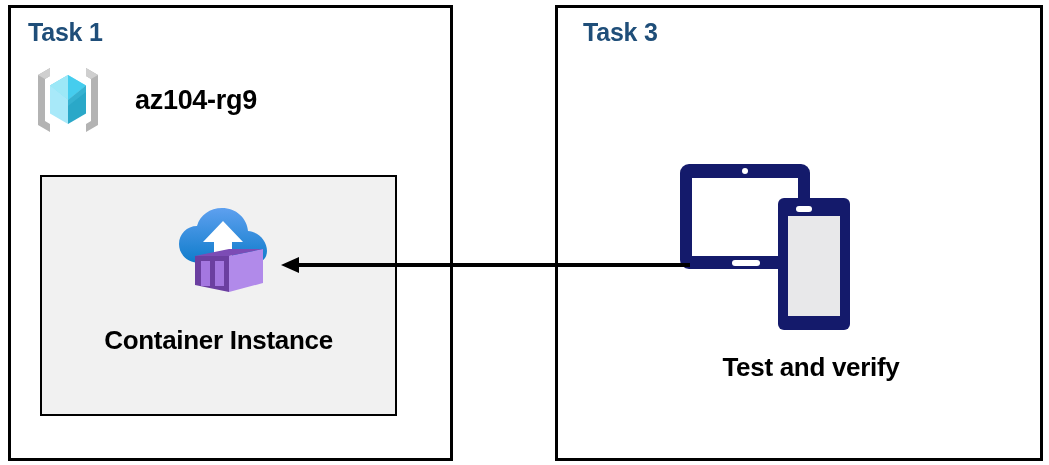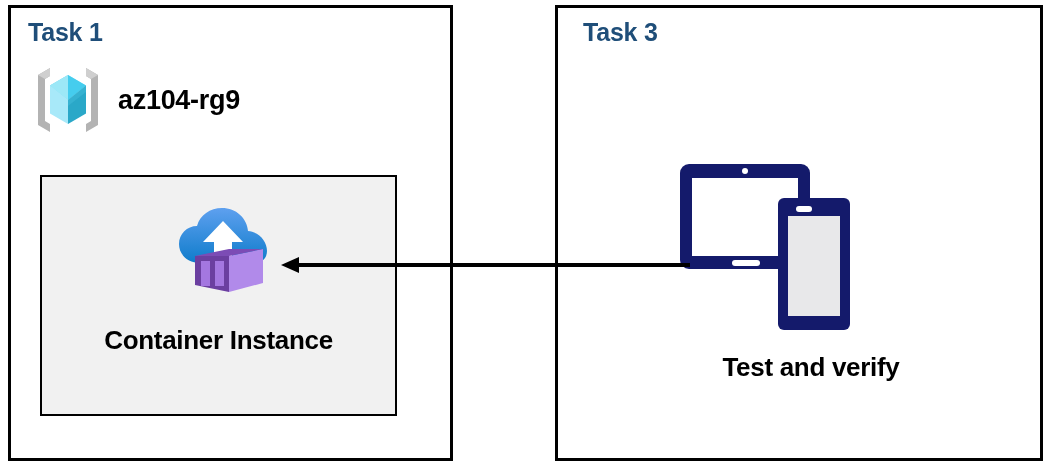--- a/index.html
+++ b/index.html
@@ -43,21 +43,21 @@
   #title-task1 { left: 28px;  top: 18px; }
   #title-task2 { left: 583px; top: 18px; }
 
   
   #rg-row {
     position: absolute;
     left: 30px;
     top: 62px;
     display: flex;
     align-items: center;
-    gap: 12px;
+    gap: 29px;
   }
   #rg-icon { width: 76px; height: 76px; display: block; }
   #rg-label {
     font-size: 27px;
     font-weight: bold;
     color: #000000;
     white-space: nowrap;
     letter-spacing: -0.3px;
   }
 

